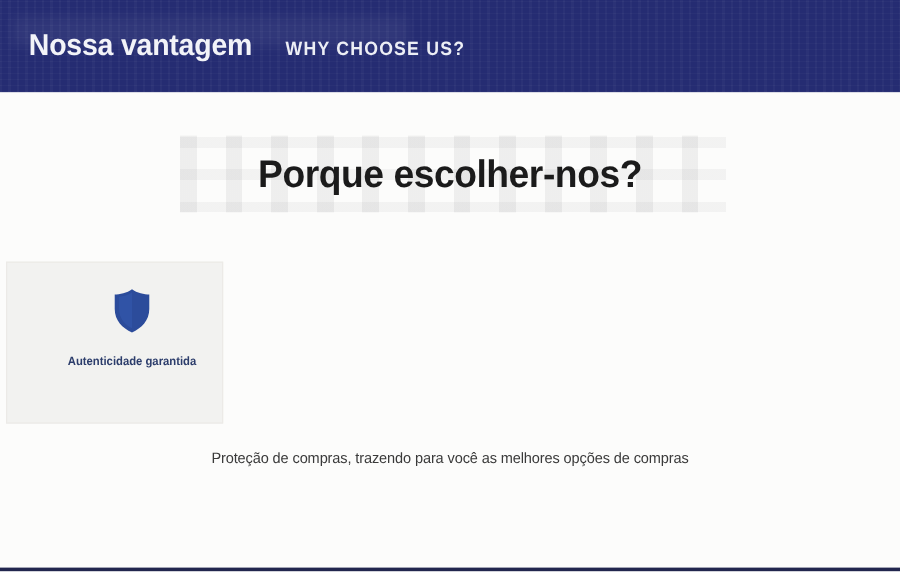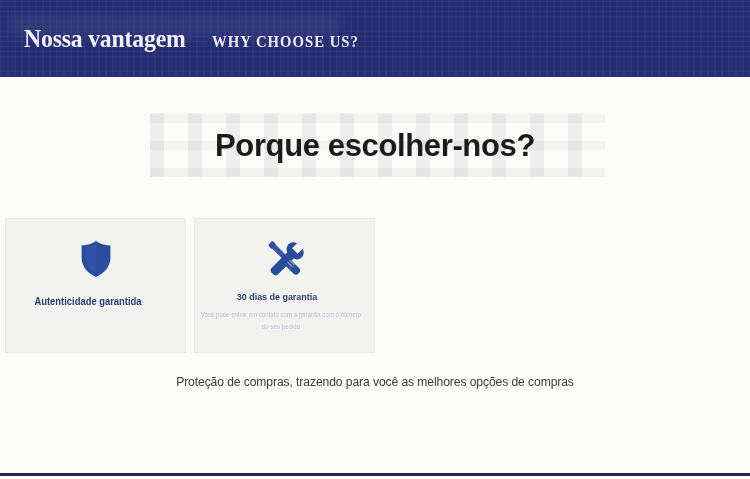--- a/index.html
+++ b/index.html
@@ -41,21 +41,20 @@
     filter: blur(5px);
     pointer-events: none;
   }
   .banner-inner {
     position: absolute;
     left: 24px;
     top: 26px;
     display: flex;
     align-items: baseline;
     gap: 18px;
-    font-family: Liberation Serif, serif;
   }
   #banner-title {
     color: #f2f3f8;
     font-size: 25px;
     font-weight: bold;
     letter-spacing: -0.2px;
     line-height: 1;
     transform: scaleX(.95);
     transform-origin: left center;
     white-space: nowrap;
@@ -120,20 +119,22 @@
   }
   .card {
     width: 181px;
     height: 135px;
     background: #f2f2f0;
     border: 1px solid #eceae7;
     box-sizing: border-box;
     position: relative;
     display: flex;
     flex-direction: column;
+    align-items: center;
+    padding-left: 28px;
   }
   .card-icon {
     margin-top: 18px;
     height: 44px;
     display: flex;
     align-items: center;
     justify-content: center;
   }
   .card-icon svg { display: block; }
   .card-title {
@@ -210,35 +211,19 @@
           <path d="M17 1 C13 4.2 6.5 5.4 2.6 5.4 L2.6 17.5 C2.6 27 9 33.6 17 37 C25 33.6 31.4 27 31.4 17.5 L31.4 5.4 C27.5 5.4 21 4.2 17 1 Z" fill="#2c4c9b"></path>
           <path d="M17 3.1 C13.4 6 7.6 7.1 4.3 7.1 L4.3 17.5 C4.3 25.9 9.9 31.9 17 35.1 C24.1 31.9 29.7 25.9 29.7 17.5 L29.7 7.1 C26.4 7.1 20.6 6 17 3.1 Z" fill="#2c4c9b"></path>
           <path d="M17 3.6 C14 6 9.6 7.1 6.2 7.3 L6.2 17.5 C6.2 25 10.9 30.6 17 33.6 Z" fill="#355aaf" opacity="0.55"></path>
         </svg>
       </div>
       <div class="card-title">Autenticidade garantida</div>
     </div>
 
 
 
-    <div class="card">
-      <div class="card-icon">
-        <svg width="46" height="40" viewBox="0 0 46 40" aria-hidden="true">
-          <g fill="#2c4c9b">
-            <path d="M31.4 3.2 C27.6 3.2 24.5 6.3 24.5 10.1 C24.5 11.2 24.8 12.3 25.3 13.2 L9.5 29 C8.3 30.2 8.3 32.2 9.5 33.4 L11.5 35.4 C12.7 36.6 14.7 36.6 15.9 35.4 L31.7 19.6 C32.6 20.1 33.7 20.4 34.8 20.4 C38.6 20.4 41.7 17.3 41.7 13.5 C41.7 12.1 41.3 10.8 40.6 9.8 L35.6 14.8 L30.1 9.3 L35.1 4.3 C34 3.6 32.8 3.2 31.4 3.2 Z"></path>
-            <path d="M12.6 4.6 L8.9 8.3 L24.5 24 L28.2 20.3 Z" opacity="0.95"></path>
-            <path d="M27.6 19.6 L37.2 29.2 C38.5 30.5 38.5 32.5 37.2 33.8 L36.2 34.8 C34.9 36.1 32.9 36.1 31.6 34.8 L22 25.2 Z"></path>
-            <path d="M9.2 2.8 L7.1 4.9 C6.4 5.6 6.4 6.7 7.1 7.4 L9.4 9.7 L13.9 5.2 L11.6 2.8 C11 2.2 9.9 2.2 9.2 2.8 Z"></path>
-          </g>
-          <path d="M25.6 23.2 L30.4 28" stroke="#f2f2f0" stroke-width="1.1" opacity=".55"></path>
-          <path d="M27.6 21.2 L32.4 26" stroke="#f2f2f0" stroke-width="1.1" opacity=".55"></path>
-        </svg>
-      </div>
-      <div class="card-title">30 dias de garantia</div>
-      <div class="card-sub">Você pode entrar em contato com a garantia com o número do seu pedido</div>
-    </div>
 
   </div>
 
   <div id="caption">Proteção de compras, trazendo para você as melhores opções de compras</div>
 </div>
 
 <div id="bottom-rule"></div>
 
 </body></html>

